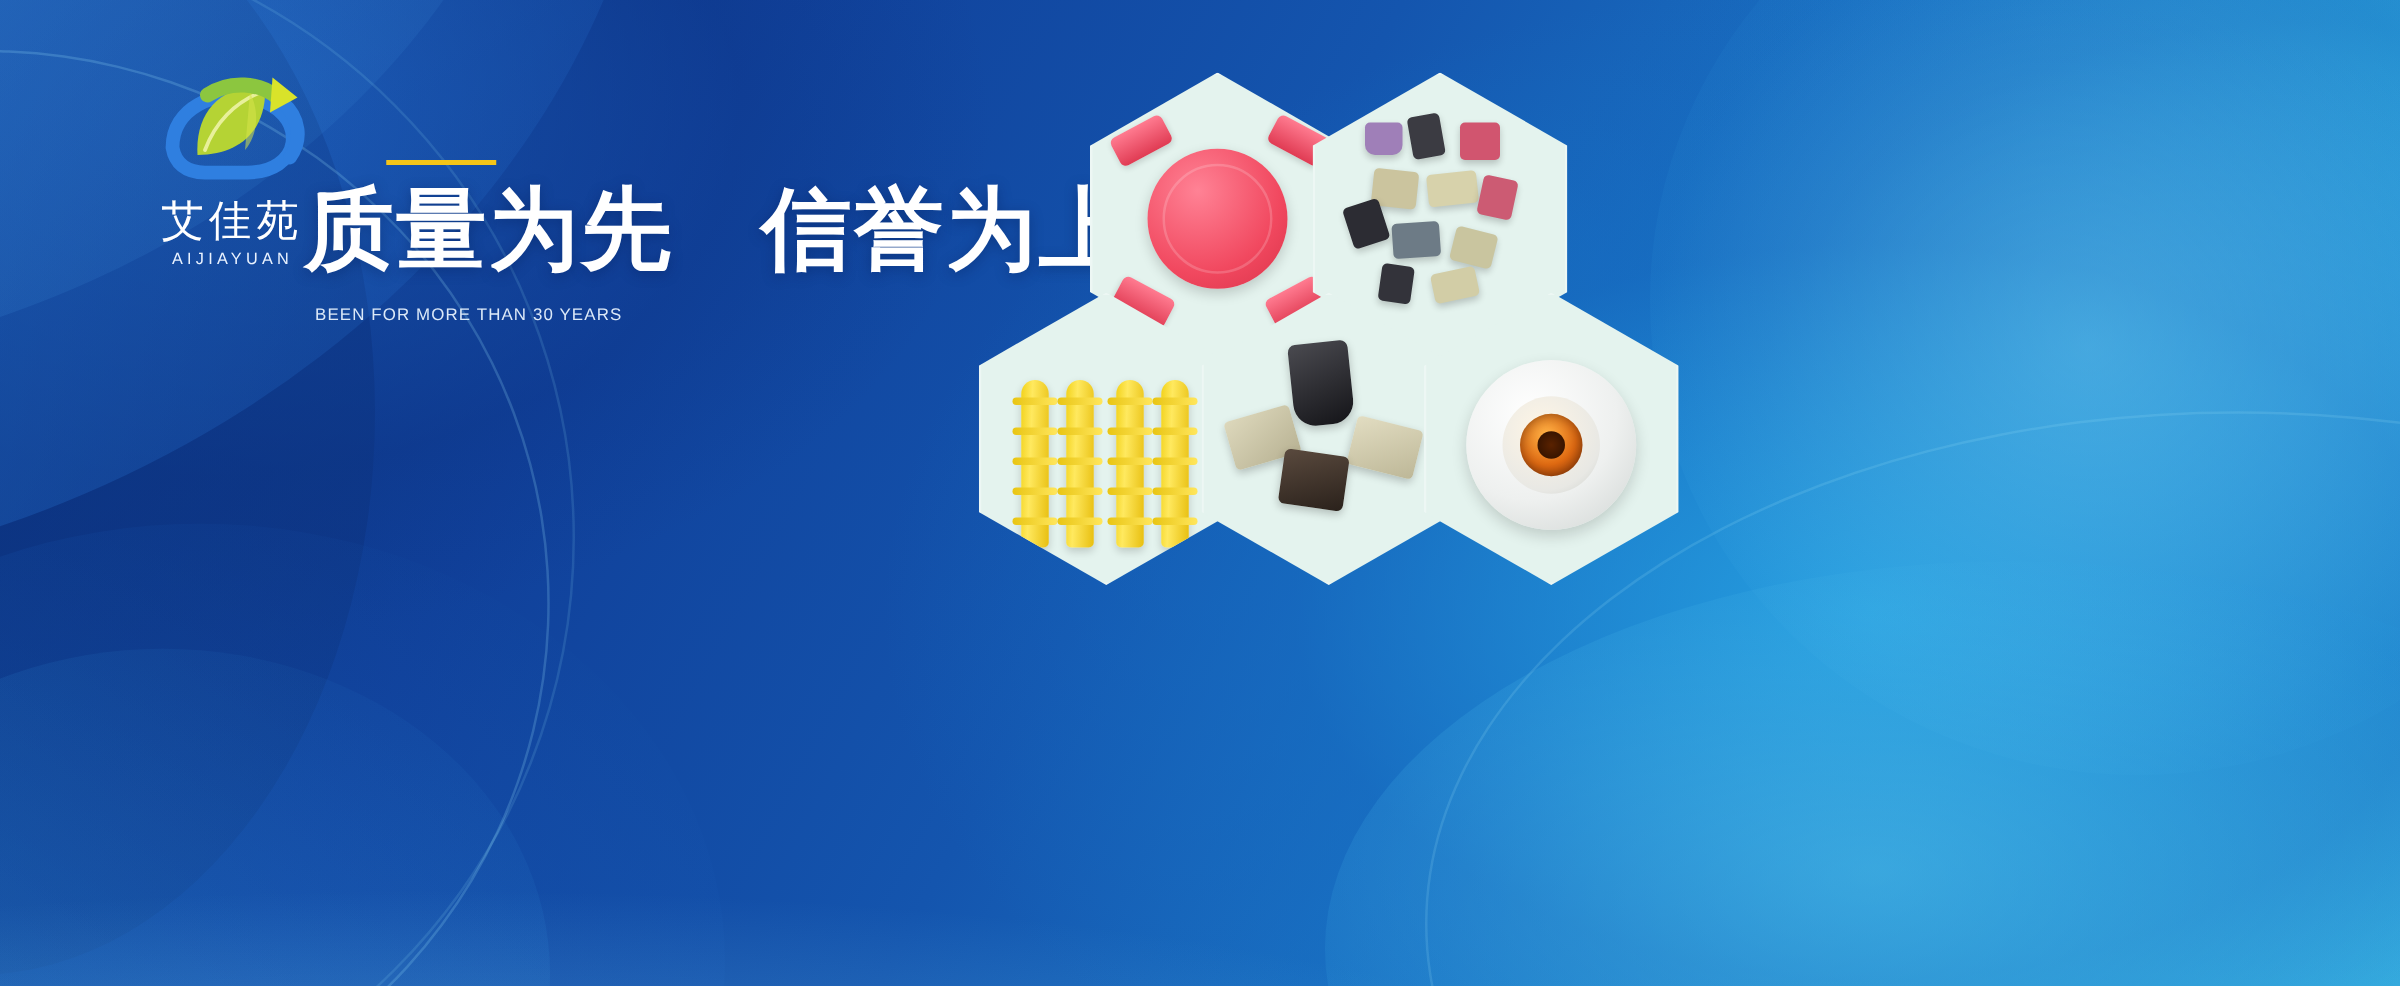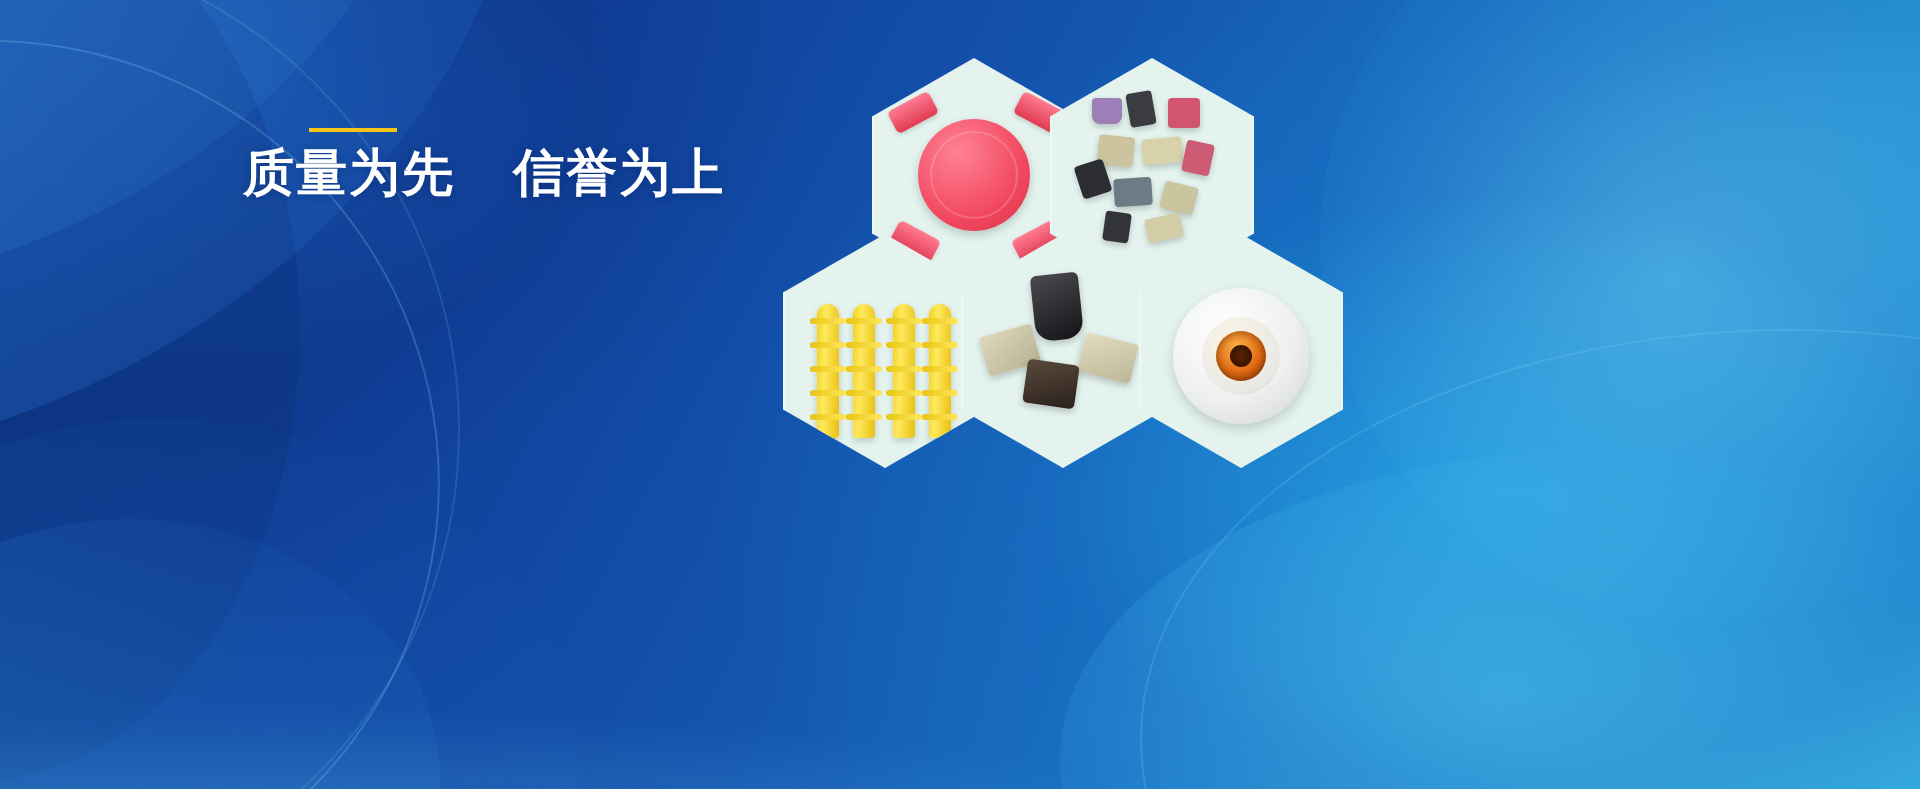--- a/index.html
+++ b/index.html
@@ -115,21 +115,21 @@
   }
   .kicker .gap { display:inline-block; width:22px; }
 
   .rule {
     width:88px; height:4px; background:#f5c518;
     margin:38px 0 0 66px;
   }
 
   .headline {
     margin-top:14px;
-    font-size:51px; line-height:1.06; font-weight:700;
+    font-size:72px; line-height:1.06; font-weight:700;
     color:#ffffff; letter-spacing:2px; white-space:nowrap;
     text-shadow:0 2px 10px rgba(0,25,80,0.35);
   }
   .headline .gap2 { display:inline-block; width:26px; }
 
   .desc-cn {
     margin-top:28px; font-size:23px; color:#ffffff;
     letter-spacing:1.2px; white-space:nowrap;
     text-shadow:0 1px 3px rgba(0,20,70,0.3);
   }
@@ -252,33 +252,53 @@
   <div class="swoosh sw-top-left2"></div>
   <div class="swoosh sw-right-glow"></div>
   <div class="swoosh sw-bot-right"></div>
   <div class="swoosh sw-bot-left"></div>
   <div class="swoosh sw-bot-left2"></div>
   <div class="swoosh sw-line-a"></div>
   <div class="swoosh sw-line-b"></div>
   <div class="swoosh sw-line-c"></div>
   <div class="swoosh sw-curve-bottom"></div>
 
+  <div class="logo-block">
+    <div class="logo-mark">
+      <svg class="logo-swirl" viewBox="0 0 116 84">
+        <path d="M10 50 C10 18 44 4 72 10 C96 15 108 30 106 46 C104 60 90 70 70 70 L36 70 C20 70 12 62 10 50 Z" fill="none" stroke="#2f7fe0" stroke-width="11" stroke-linecap="round"></path>
+        <path d="M98 14 C112 26 114 44 104 58" fill="none" stroke="#2f7fe0" stroke-width="11" stroke-linecap="round"></path>
+      </svg>
+      <svg class="logo-leaf" viewBox="0 0 70 70">
+        <path d="M8 62 C6 28 26 6 62 6 C64 40 44 62 8 62 Z" fill="#b5d334"></path>
+        <path d="M14 58 C22 36 38 20 58 12" fill="none" stroke="#e8f09a" stroke-width="3" stroke-linecap="round"></path>
+        <path d="M50 12 C58 28 56 46 46 58" fill="#d6e44a" opacity="0.55"></path>
+      </svg>
+      <svg style="position:absolute;left:0;top:4px;width:128px;height:70px" viewBox="0 0 128 70">
+        <path d="M44 20 C62 8 86 10 100 22" fill="none" stroke="#8cc63f" stroke-width="12" stroke-linecap="round"></path>
+        <path d="M96 6 L116 22 L94 34 Z" fill="#d9e32a"></path>
+      </svg>
+    </div>
+    <div class="logo-cn">艾佳苑</div>
+    <div class="logo-en">AIJIAYUAN</div>
+  </div>
 
   <div class="copy">
 
     <div class="rule"></div>
 
     <div class="headline">
       <span>质量为先</span>
       <span class="gap2"></span>
       <span>信誉为上</span>
     </div>
 
 
     <div class="desc-en">
+      <span class="l2">BEEN FOR MORE THAN 30 YEARS</span>
     </div>
   </div>
 
   <div class="hexes">
 
     <div class="hex hex-1">
       <div class="hex-inner">
         <div class="p1-lug a"></div>
         <div class="p1-lug b"></div>
         <div class="p1-lug c"></div>

